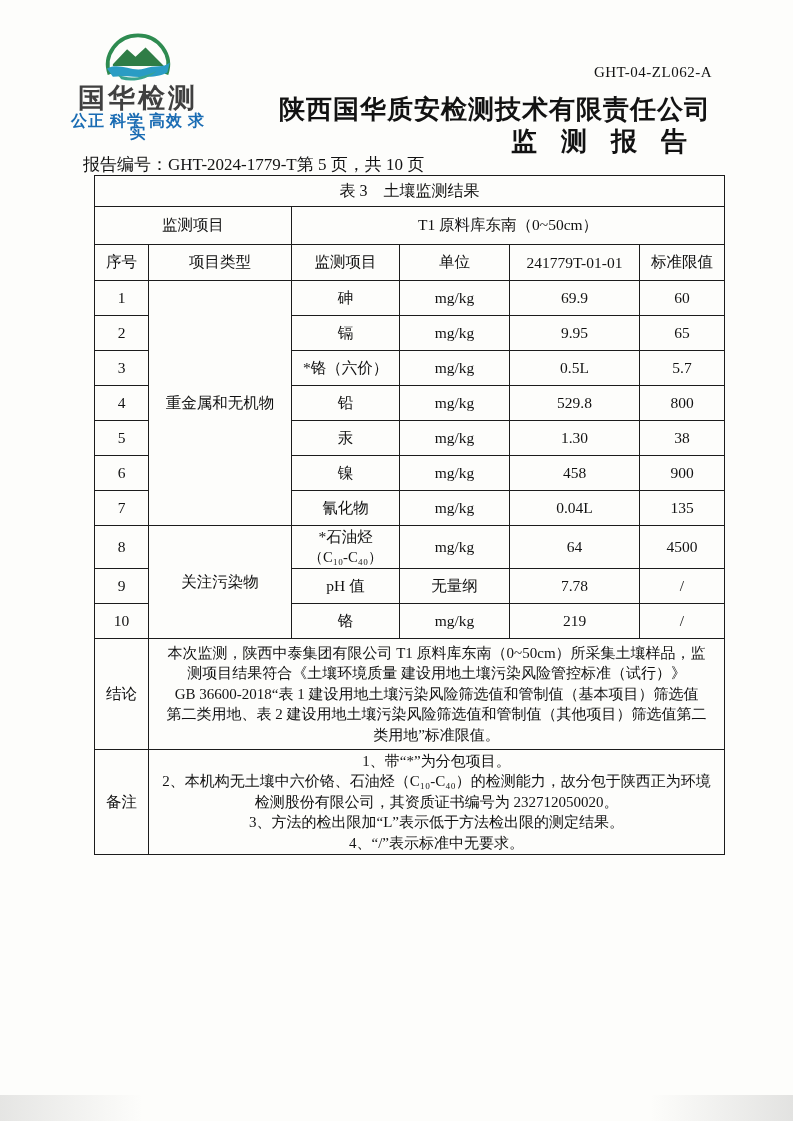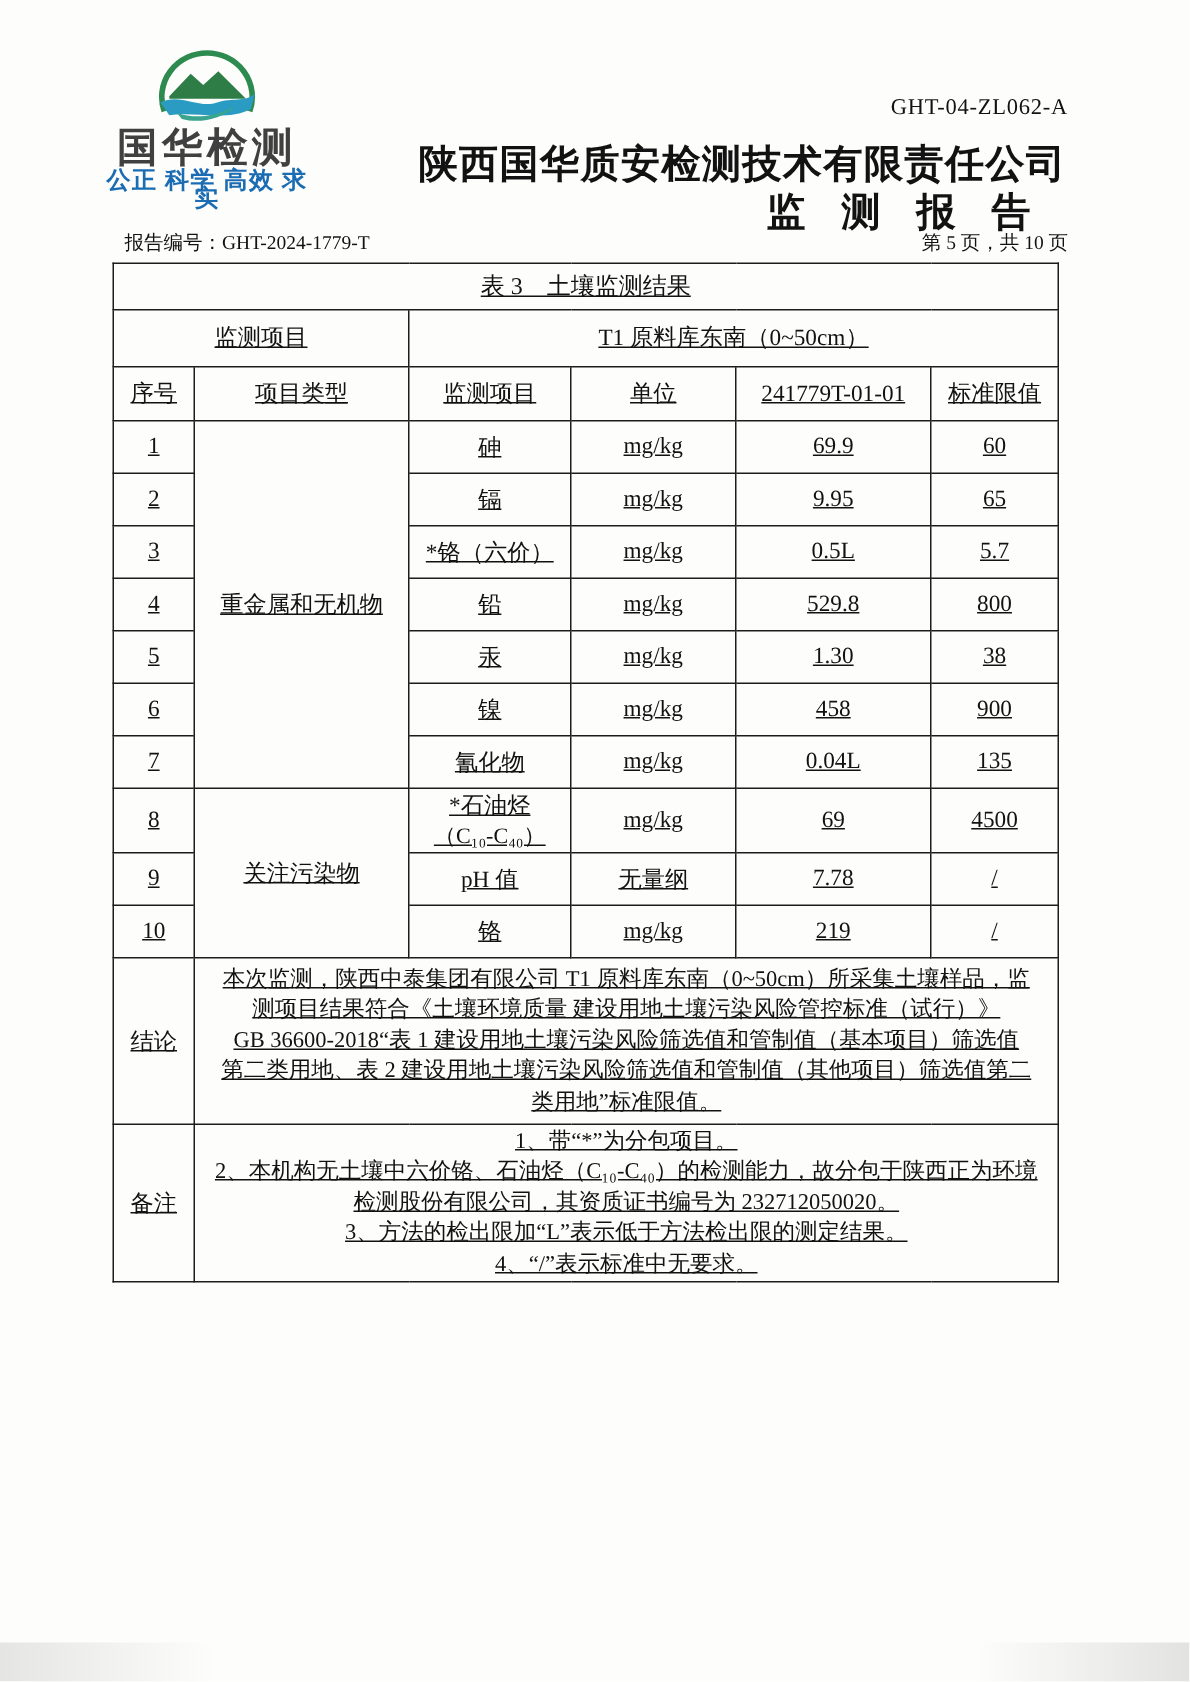--- a/index.html
+++ b/index.html
@@ -40,29 +40,28 @@
   .report-title{
     position:absolute;left:82px;top:124px;width:629px;
     text-align:right;
     font-family:"Liberation Sans", sans-serif;
     font-weight:bold;font-size:26px;
     letter-spacing:24px;padding-left:24px;box-sizing:border-box;
     white-space:nowrap;
   }
   .meta-row{
     position:absolute;left:83px;top:153px;width:629px;
-    display:flex;justify-content:space-between;align-items:flex-end;
-    font-size:13px;
+    display:flex;justify-content:flex-start;align-items:flex-end;
+    font-size:17px;
   }
   
   table.report{
-    position:absolute;left:75px;top:175px;
+    position:absolute;left:94px;top:175px;
     width:630px;border-collapse:collapse;table-layout:fixed;
     font-size:15.5px;
-    text-decoration:underline;
   }
   table.report td{
     border:1.4px solid #1c1c1c;
     text-align:center;vertical-align:middle;
     padding:1px 4px;
     overflow:hidden;
   }
   td.tbl-title{height:28px;font-size:16px;}
   td.point-label{height:35px;}
   tr.head-row td{height:33px;}
@@ -191,21 +190,21 @@
     </tr>
 
     <tr class="data-row-tall">
       <td>8</td>
       <td rowspan="3">关注污染物</td>
       <td>
         <div>*石油烃</div>
         <div class="sub">（C₁₀-C₄₀）</div>
       </td>
       <td>mg/kg</td>
-      <td>69</td>
+      <td>64</td>
       <td>4500</td>
     </tr>
     <tr class="data-row">
       <td>9</td>
       <td>pH 值</td>
       <td>无量纲</td>
       <td>7.78</td>
       <td>/</td>
     </tr>
     <tr class="data-row">

